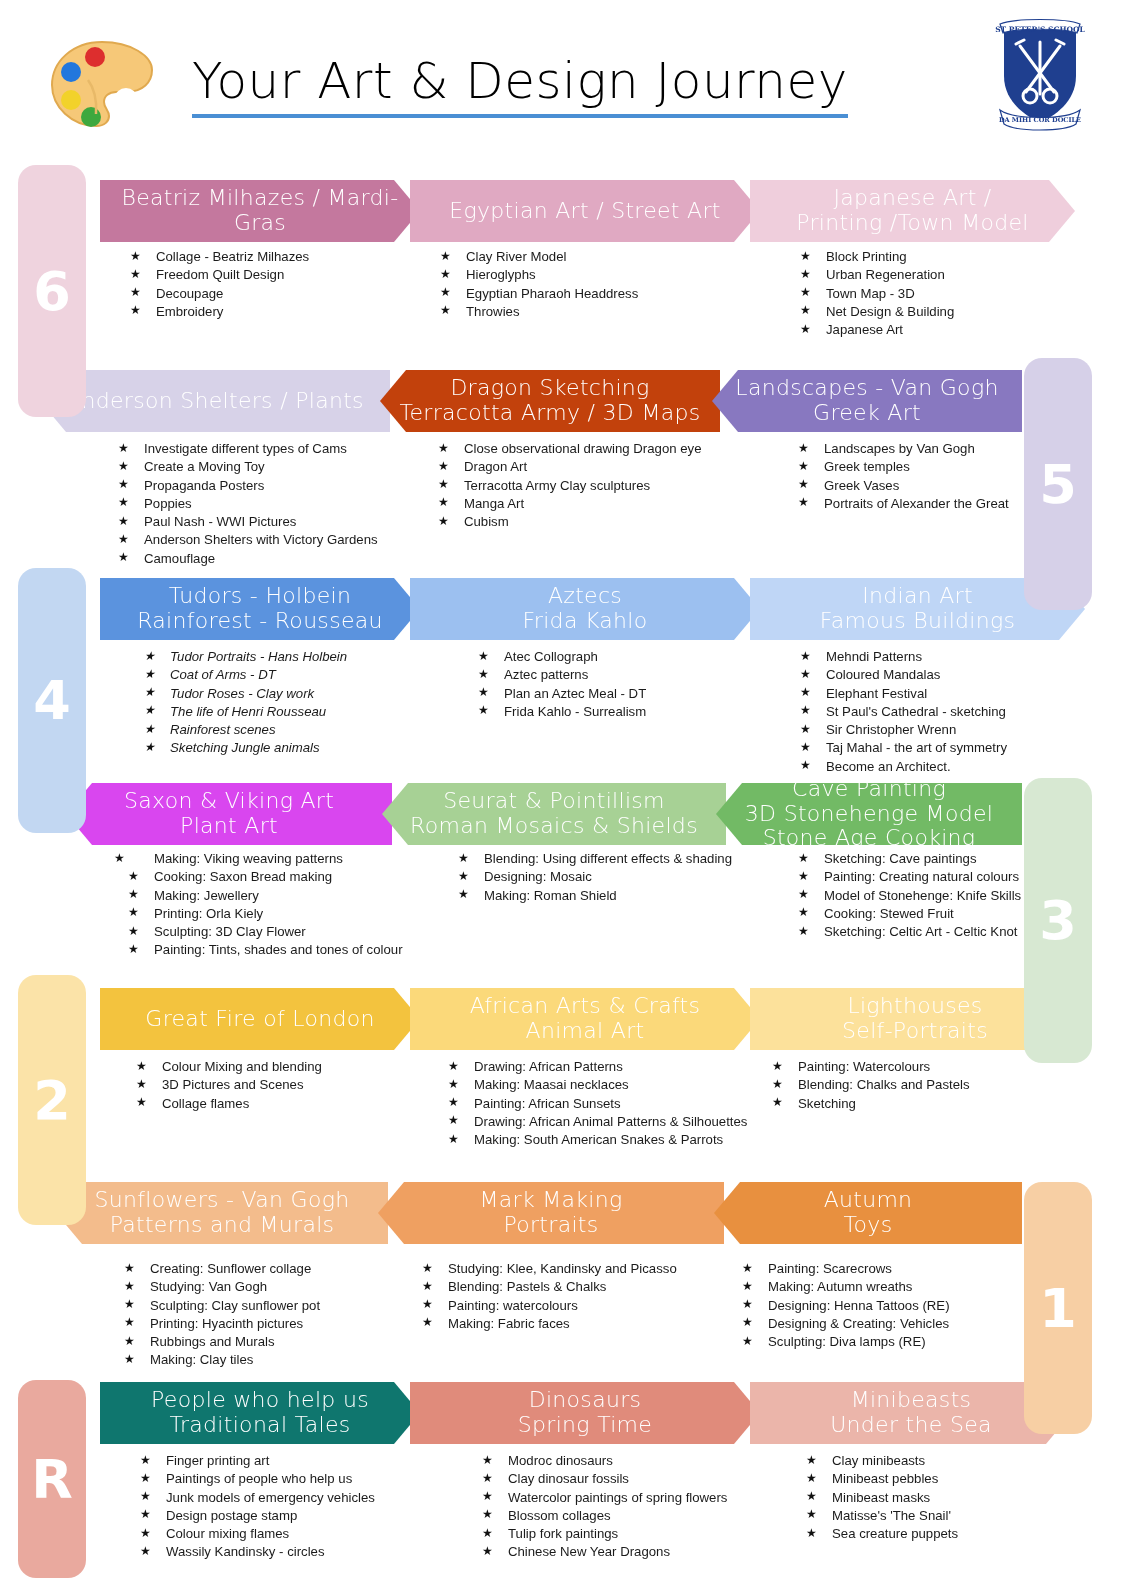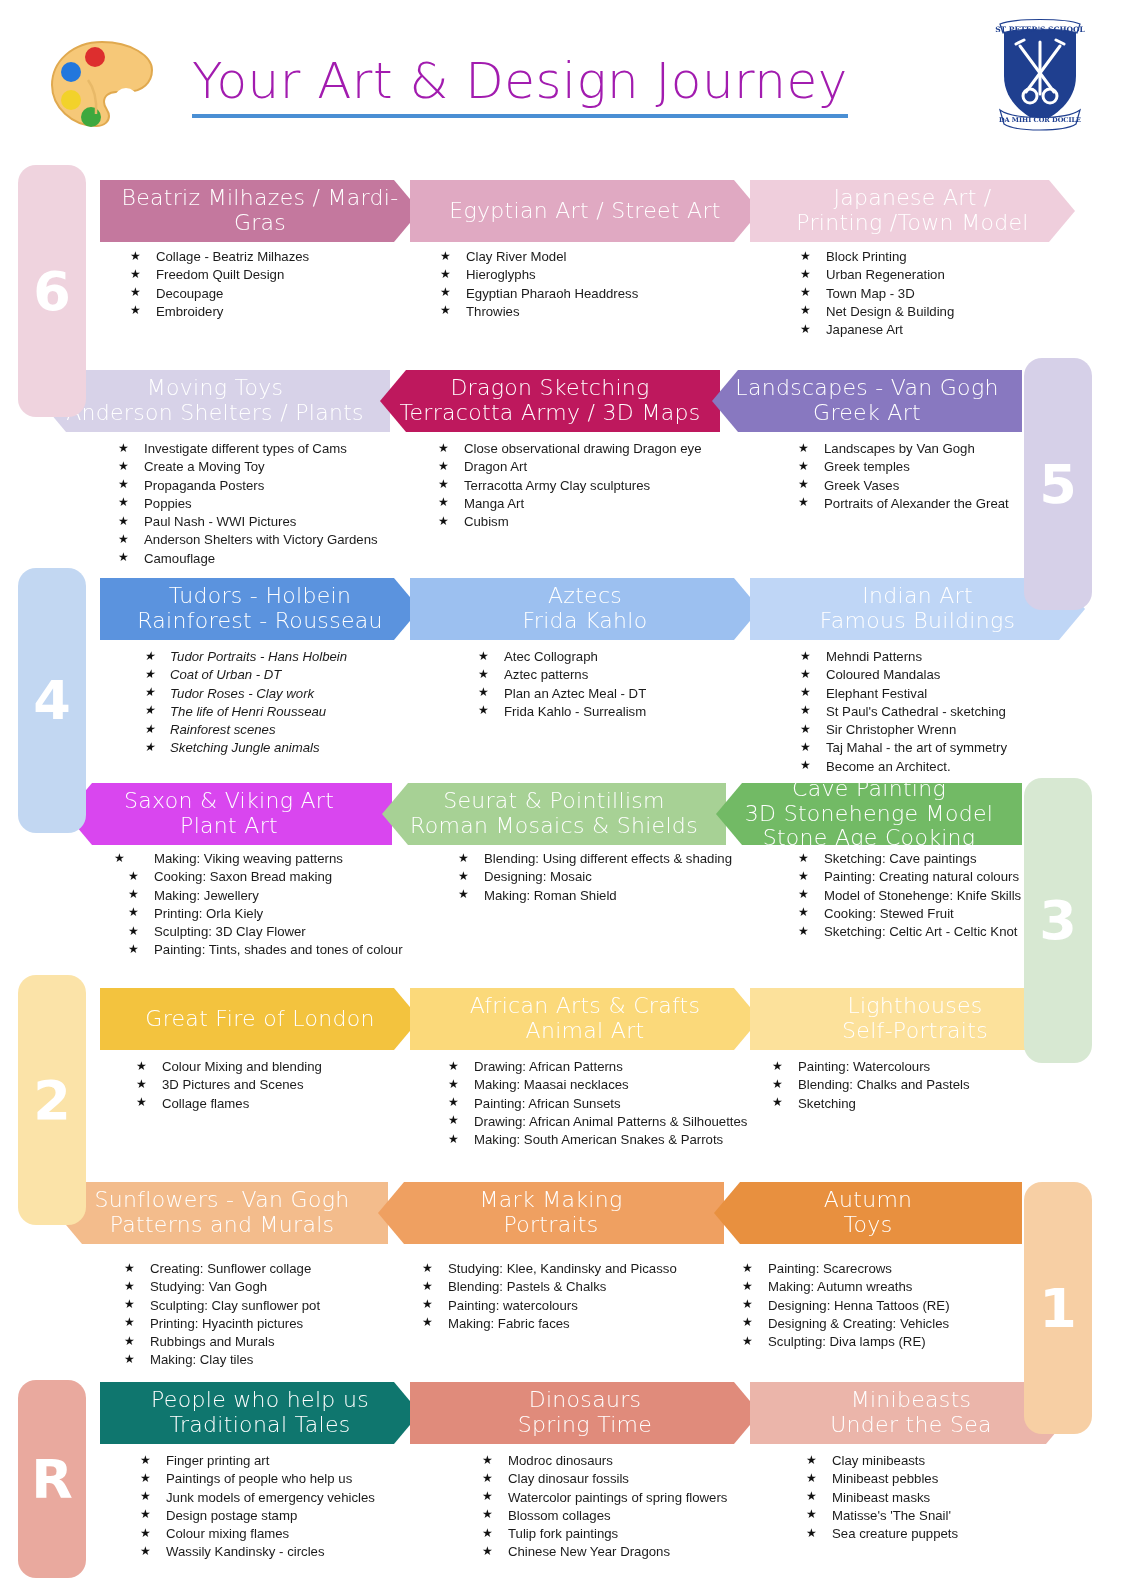--- a/index.html
+++ b/index.html
@@ -9,21 +9,21 @@
     font-family: "Liberation Sans", sans-serif;
     overflow: hidden;
   }
   #page { position: relative; width: 1122px; height: 1586px; }
 
   
   .header { position: absolute; left: 0; top: 0; width: 1122px; height: 160px; }
   .palette { position: absolute; left: 48px; top: 38px; width: 108px; height: 92px; }
   .title {
     position: absolute; left: 192px; top: 52px;
-    font-size: 50px; color: #a21caf; letter-spacing: 0.5px;
+    font-size: 50px; color: #000000; letter-spacing: 0.5px;
     font-family: "DejaVu Sans", sans-serif; font-weight: 300;
     border-bottom: 4px solid #4A8FD4; padding-bottom: 4px;
     white-space: nowrap;
   }
   .crest { position: absolute; left: 992px; top: 8px; width: 96px; height: 128px; }
 
   
   .row { position: absolute; left: 0; width: 1122px; }
 
   .badge {
@@ -138,25 +138,24 @@
             <div class="bullet">Town Map - 3D</div>
             <div class="bullet">Net Design &amp; Building</div>
             <div class="bullet">Japanese Art</div>
           </div>
         </div>
       </div>
       <div class="row">
         <div class="badge right" style="top: 358px; height: 252px; background: rgb(214, 208, 232);">5</div>
         <div class="arrow l" style="top: 370px; left: 40px; width: 350px; background: rgb(215, 210, 232);">
           <div>
-            <span>Moving Toys</span>
             <span>Anderson Shelters / Plants</span>
           </div>
         </div>
-        <div class="arrow l" style="top: 370px; left: 380px; width: 340px; background: #be185d;">
+        <div class="arrow l" style="top: 370px; left: 380px; width: 340px; background: #c2410c;">
           <div>
             <span>Dragon Sketching</span>
             <span>Terracotta Army / 3D Maps</span>
           </div>
         </div>
         <div class="arrow l" style="top: 370px; left: 712px; width: 310px; background: rgb(136, 120, 192);">
           <div>
             <span>Landscapes - Van Gogh</span>
             <span>Greek Art</span>
           </div>
@@ -202,21 +201,21 @@
         </div>
         <div class="arrow r" style="top: 578px; left: 750px; width: 335px; background: rgb(191, 214, 246);">
           <div>
             <span>Indian Art</span>
             <span>Famous Buildings</span>
           </div>
         </div>
         <div class="cols" style="top: 648px;">
           <div class="col" style="left: 144px; width: 300px; font-style: italic;">
             <div class="bullet">Tudor Portraits - Hans Holbein</div>
-            <div class="bullet">Coat of Urban - DT</div>
+            <div class="bullet">Coat of Arms - DT</div>
             <div class="bullet">Tudor Roses - Clay work</div>
             <div class="bullet">The life of Henri Rousseau</div>
             <div class="bullet">Rainforest scenes</div>
             <div class="bullet">Sketching Jungle animals</div>
           </div>
           <div class="col" style="left: 478px; width: 300px;">
             <div class="bullet">Atec Collograph</div>
             <div class="bullet">Aztec patterns</div>
             <div class="bullet">Plan an Aztec Meal - DT</div>
             <div class="bullet">Frida Kahlo - Surrealism</div>

